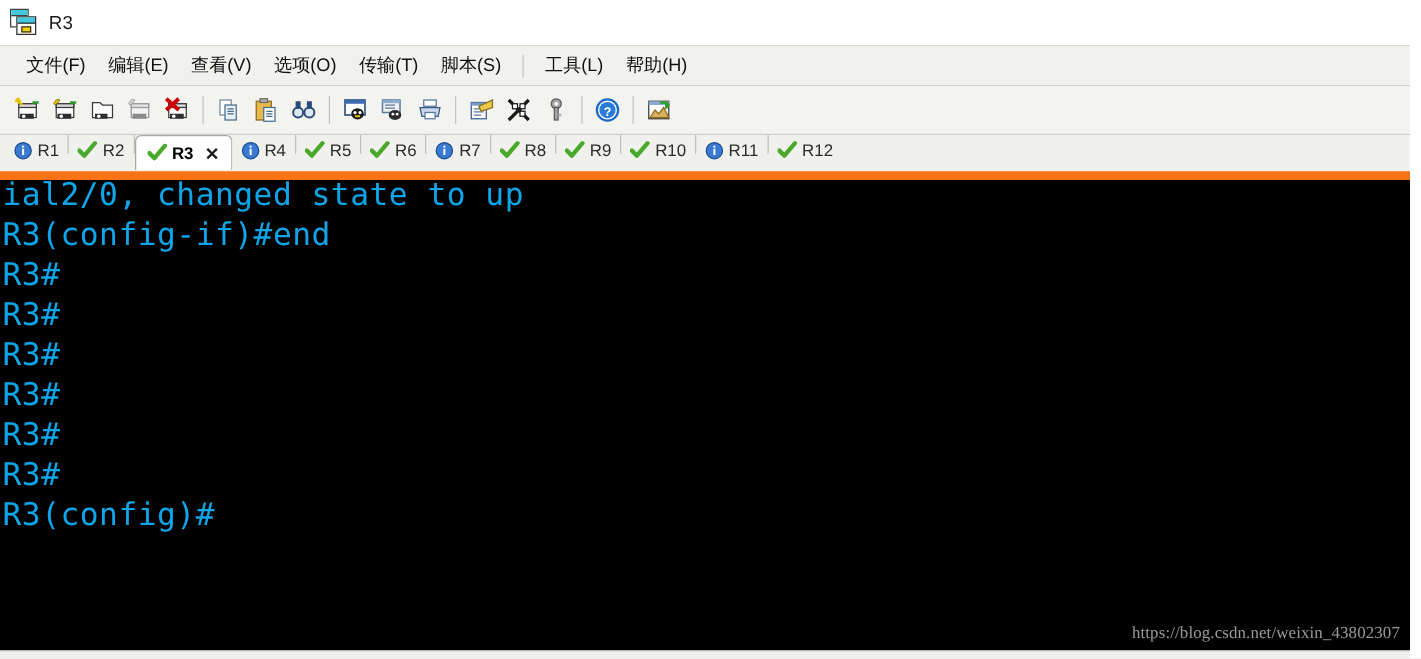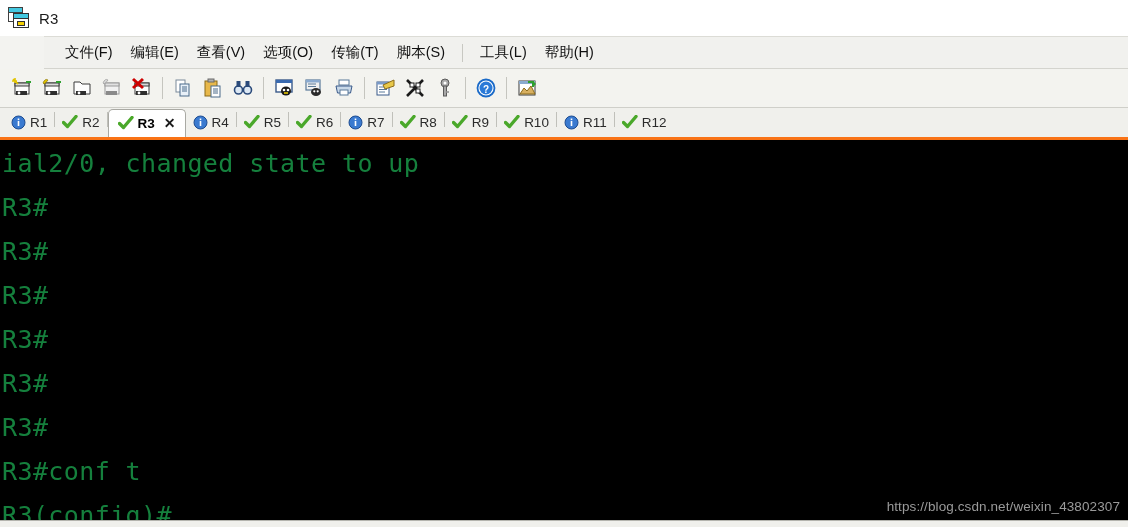--- a/index.html
+++ b/index.html
@@ -80,21 +80,20 @@
   
   .menubar {
     height: 31px;
     background: #f1f1ee;
     border-top: 1px solid #dcdcd6;
     border-bottom: 1px solid #d4d4ce;
     display: flex;
     align-items: center;
     padding-left: 12px;
     flex: 0 0 auto;
-    margin-left: 44px;
   }
   .menu-item {
     font-size: 14.5px;
     color: #111111;
     padding: 3px 9px;
     cursor: default;
     white-space: nowrap;
   }
   .menu-sep-v {
     width: 1px; height: 18px;
@@ -124,23 +123,23 @@
     width: 1px; height: 22px;
     background: #c5c5bf;
     margin: 0 5px;
     flex: 0 0 auto;
   }
 
   
   .tabbar {
     height: 29px;
     background: #f0f0ec;
-    border-bottom: 3px solid #f97316;
-    display: flex;
-    align-items: center;
+    border-bottom: 7px solid #f97316;
+    display: flex;
+    align-items: flex-start;
     padding-left: 4px;
     flex: 0 0 auto;
     overflow: hidden;
   }
   .tab {
     height: 25px;
     display: flex;
     align-items: center;
     padding: 0 7px;
     font-size: 13.5px;
@@ -182,33 +181,32 @@
     position: relative;
     overflow: hidden;
     font-family: "DejaVu Sans Mono", "Liberation Mono", monospace;
   }
   .term-lines {
     position: absolute;
     left: 2px; top: -4px;
     width: 1135px;
   }
   .term-line {
-    color: #15803d;
+    color: #0ea5e9;
     font-size: 25px;
     line-height: 32px;
     white-space: pre;
     letter-spacing: 0.4px;
     height: 32px;
-    margin-top: 12px;
   }
   .watermark {
     position: absolute;
     right: 8px;
     bottom: 6px;
-    font-family: Liberation Sans, sans-serif;
+    font-family: Liberation Serif, serif;
     font-size: 13.5px;
     color: #9a9a9a;
     letter-spacing: 0.1px;
     text-align: center;
   }
   .bottom-edge {
     height: 6px;
     background: #f0f0ec;
     border-top: 1px solid #b4b4ae;
     flex: 0 0 auto;
@@ -530,27 +528,27 @@
           </svg>
       </span>
       <span>R12</span>
     </div>
 
   </div>
 
   <div class="terminal">
     <div class="term-lines">
       <div class="term-line">ial2/0, changed state to up</div>
+      <div class="term-line">R3(config-if)#end</div>
       <div class="term-line">R3#</div>
       <div class="term-line">R3#</div>
       <div class="term-line">R3#</div>
       <div class="term-line">R3#</div>
       <div class="term-line">R3#</div>
       <div class="term-line">R3#</div>
-      <div class="term-line">R3#conf t</div>
       <div class="term-line">R3(config)#</div>
     </div>
 
     <div class="watermark">https://blog.csdn.net/weixin_43802307</div>
   </div>
 
   <div class="bottom-edge"></div>
 
 </div>
 

